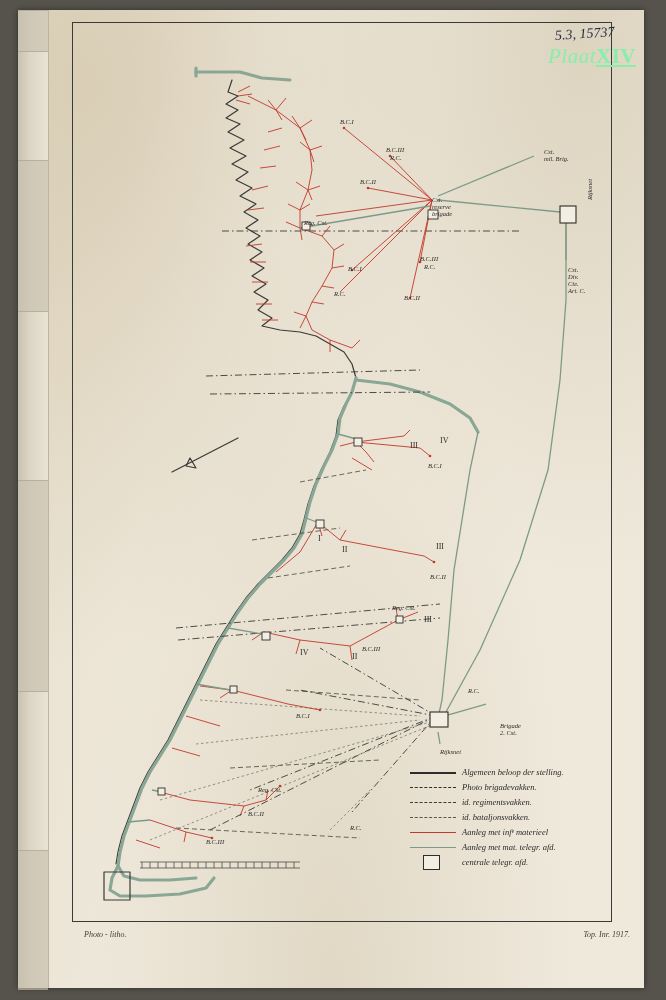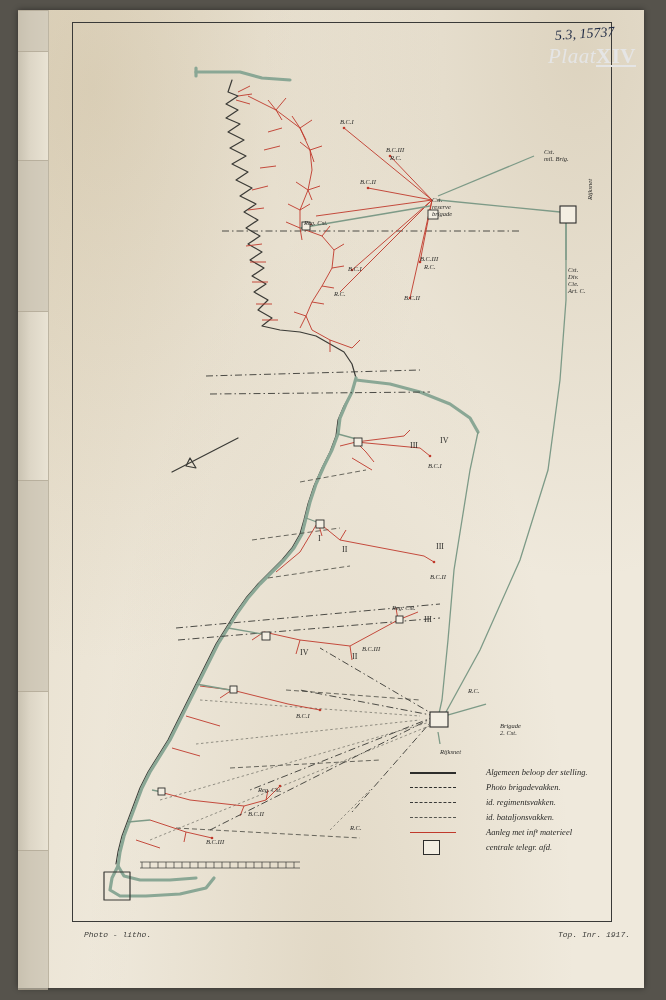--- a/index.html
+++ b/index.html
@@ -84,21 +84,21 @@
     pointer-events: none;
   }
   
   #plate-title {
     position: absolute;
     right: 30px;
     top: 44px;
     font-family: "Liberation Serif", serif;
     font-size: 21px;
     font-style: italic;
-    color: #e5e5e5;
+    color: #86efac;
     letter-spacing: 0.5px;
     white-space: nowrap;
   }
   #plate-title .num {
     font-style: normal;
     font-weight: bold;
     text-decoration: underline;
     font-size: 21px;
   }
   
@@ -109,21 +109,21 @@
     font-family: "Liberation Serif", serif;
     font-size: 14px;
     color: #1f2a44;
     font-style: italic;
     transform: rotate(-4deg);
     white-space: nowrap;
   }
   
   .footer-text {
     position: absolute;
-    font-family: Liberation Mono, monospace;
+    font-family: Liberation Serif, serif;
     font-size: 8px;
     color: #3b3b38;
     font-style: italic;
     white-space: nowrap;
     text-align: center;
   }
   #footer-left { left: 84px; top: 930px; }
   #footer-right { right: 36px; top: 930px; }
 
   
@@ -144,21 +144,20 @@
     height: 14px;
     position: relative;
   }
   .legend-label {
     font-family: "Liberation Serif", serif;
     font-size: 8.5px;
     color: #2a2a28;
     font-style: italic;
     white-space: nowrap;
     padding-left: 4px;
-    margin-left: 24px;
   }
   .ln {
     position: absolute;
     left: 2px;
     right: 2px;
     top: 50%;
   }
   .ln-solid-dark { border-top: 2.2px solid #2d2d2b; }
   .ln-dashdot {
     border-top: 1.1px solid #2d2d2b;
@@ -478,20 +477,26 @@
         <div class="legend-label">id. bataljonsvakken.</div>
       </div>
       <div class="legend-row">
         <div class="legend-sample">
           <div class="ln ln-red"></div>
         </div>
         <div class="legend-label">Aanleg met infᵉ materieel</div>
       </div>
       <div class="legend-row">
         <div class="legend-sample">
+          <div class="ln ln-green"></div>
+        </div>
+        <div class="legend-label">Aanleg met mat. telegr. afd.</div>
+      </div>
+      <div class="legend-row">
+        <div class="legend-sample">
           <div class="legend-sq-big"></div>
         </div>
         <div class="legend-label">centrale telegr. afd.</div>
       </div>
     </div>
 
   <div class="footer-text" id="footer-left">Photo - litho.</div>
   <div class="footer-text" id="footer-right">Top. Inr. 1917.</div>
 </div>
 

